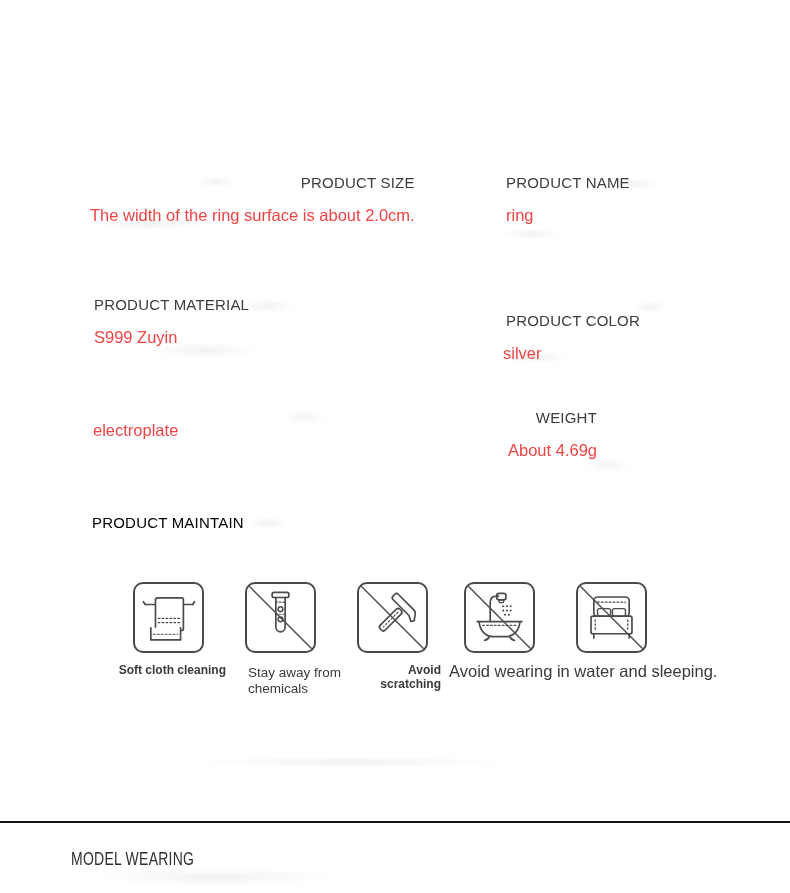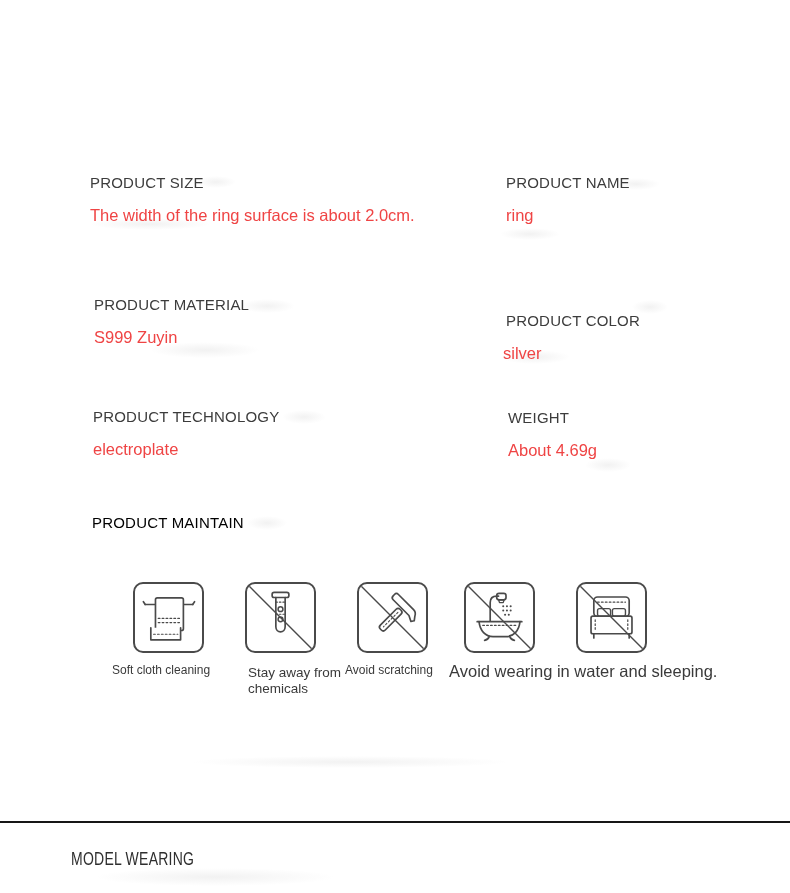--- a/index.html
+++ b/index.html
@@ -1,26 +1,26 @@
 <!DOCTYPE html>
 <html><head>
 <meta charset="utf-8">
 <style>
   html,body{margin:0;padding:0;background:#fff;}
   .page{position:relative;width:790px;height:893px;background:#ffffff;overflow:hidden;
         font-family:"Liberation Sans",sans-serif;color:#3d3d3d;}
   .spec{position:absolute;}
-  .spec-label{font-size:15px;line-height:19px;letter-spacing:.2px;color:#3c3c3c;white-space:nowrap;}
+  .spec-label{font-size:15px;line-height:19px;letter-spacing:.2px;color:#3c3c3c;white-space:nowrap;text-align:right;}
   .spec-value{font-size:16.5px;line-height:20px;margin-top:13px;color:#ef4444;white-space:nowrap;}
   .maintain-title{position:absolute;left:92px;top:514px;font-size:15px;letter-spacing:.2px;color:#000000;}
   .icon-box{position:absolute;width:67px;height:67px;border:2px solid #4a4a4a;border-radius:10px;
             background:#fff;top:582px;}
   .icon-box svg{position:absolute;left:0;top:0;}
   .caption{position:absolute;color:#3a3a3a;}
-  .cap-center{text-align:left;}
+  .cap-center{text-align:right;font-weight:bold;}
   .note{position:absolute;left:189px;top:741px;font-size:14.5px;color:#333;white-space:nowrap;}
   .divider{position:absolute;left:0;top:821px;width:790px;height:2px;background:#161616;}
   .footer-title{position:absolute;left:71px;top:849px;font-size:17.5px;color:#2f2f2f;
                 transform:scaleX(.8);transform-origin:left center;letter-spacing:.3px;white-space:nowrap;}
   .smudge{position:absolute;border-radius:50%;
           background:radial-gradient(closest-side,rgba(125,125,125,.10),rgba(125,125,125,0));}
 </style>
 </head>
 <body>
 
@@ -50,21 +50,20 @@
   </div>
   <div class="spec" style="left:94px;top:295px;">
     <div class="spec-label">PRODUCT MATERIAL</div>
     <div class="spec-value">S999 Zuyin</div>
   </div>
   <div class="spec" style="left:503px;top:295px;">
     <div class="spec-label" style="margin-left:3px;margin-top:16px;">PRODUCT COLOR</div>
     <div class="spec-value">silver</div>
   </div>
   <div class="spec" style="left:93px;top:407px;">
-    <div class="spec-label">PRODUCT TECHNOLOGY</div>
     <div class="spec-value">electroplate</div>
   </div>
   <div class="spec" style="left:508px;top:408px;">
     <div class="spec-label">WEIGHT</div>
     <div class="spec-value">About 4.69g</div>
   </div>
 
   <div class="maintain-title">PRODUCT MAINTAIN</div>
 
   <div class="icon-box" style="left:133px;">

